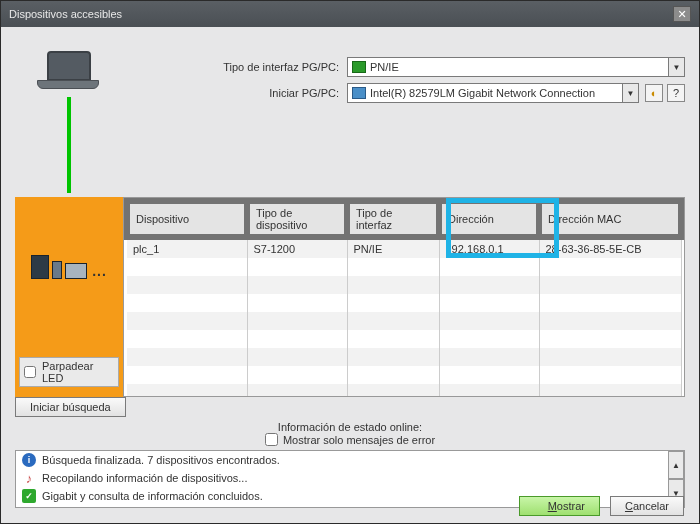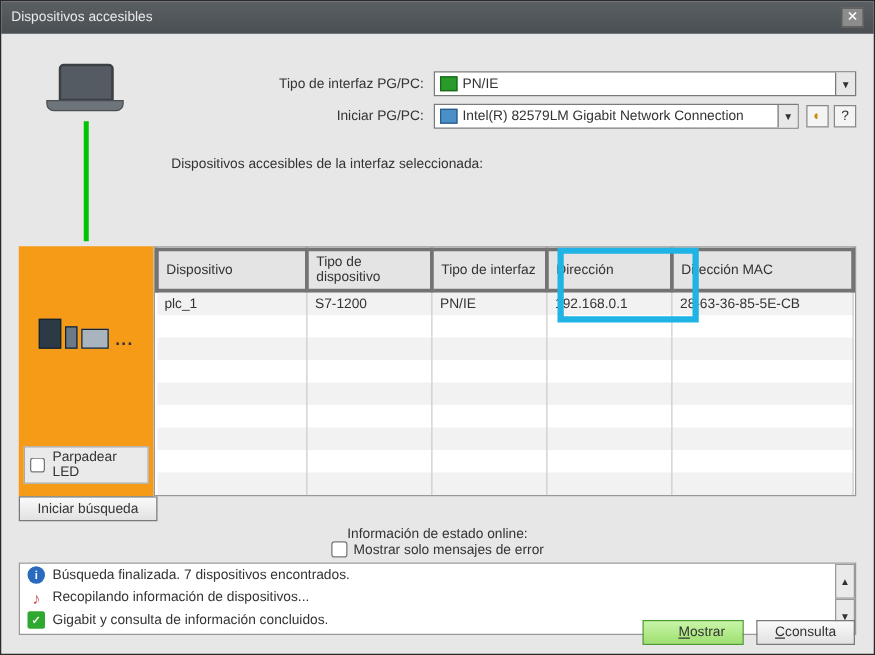--- a/index.html
+++ b/index.html
@@ -29,21 +29,21 @@
   .row2 { display:flex; margin-top:4px; }
   .orange-box { width: 108px; height: 200px; background:#f59b18; display:flex; flex-direction:column; justify-content:space-between; align-items:center; padding:10px 4px;}
   .devices-img { display:flex; align-items:flex-end; gap:3px; margin-top:48px;}
   .dev-box { background:#2c3a46; border:1px solid #1a232b; }
   .dev1{width:18px;height:24px;} .dev2{width:10px;height:18px;background:#6a7a88;} .dev3{width:22px;height:16px;background:#a8b4be;} 
   .dots { font-size:14px; font-weight:bold; letter-spacing:1px; margin-left:2px;}
   .led-row { display:flex; align-items:center; gap:6px; background:#eaeaea; border:1px solid #aaa; padding:2px 4px; width:100%;}
   .led-row input { width:12px; height:12px; }
   .table-wrap { flex:1; border:1px solid #999; background:#fff; height:200px; overflow:hidden; position:relative;}
   table { width:100%; border-collapse:collapse; }
-  th { background:#e4e4e4; border:3px solid #737373; padding:3px 6px; text-align:left; font-weight:normal; color:#333; height:20px;}
+  th { background:#e4e4e4; border:6px solid #737373; padding:3px 6px; text-align:left; font-weight:normal; color:#333; height:20px;}
   td { border-right:1px solid #ccc; padding:3px 6px; height:18px; }
   tbody tr:nth-child(odd) td { background:#f2f2f2; }
   tbody tr:nth-child(even) td { background:#ffffff; }
   .highlight-box { position:absolute; top:0px; left:322px; width:113px; height:60px; border:5px solid #1fb3e6; pointer-events:none;}
   .btn-row { display:flex; margin:0 0; }
   .btn { background:linear-gradient(#fafafa,#e2e2e2); border:1px solid #7a7a7a; padding:3px 14px; cursor:pointer; }
   .btn.green { background:linear-gradient(#c8f5a8,#9fe070); border:1px solid #4a9a2a;padding-left:28px; }
   .status-sec { margin-top:4px; }
   .status-head { display:flex; justify-content:space-between; align-items:center;flex-direction:column; }
   .checkbox-row { display:flex; align-items:flex-end; gap:5px; }
@@ -92,21 +92,20 @@
             <span class="icon-mini icon-nic"></span>
             <span style="white-space:nowrap;overflow:hidden;">Intel(R) 82579LM Gigabit Network Connection</span>
             <span class="dd">▼</span>
           </div>
           <div class="ctrl-icons">
             <span style="color:#c98b00">◐</span>
             <span>?</span>
           </div>
         </div>
 
-        <div class="section-label">Dispositivos accesibles de la interfaz seleccionada:</div>
       </div>
     </div>
 
     <div class="row2">
       <div class="orange-box">
         <div class="devices-img">
           <div class="dev-box dev1"></div>
           <div class="dev-box dev2"></div>
           <div class="dev-box dev3"></div>
           <span class="dots">...</span>
@@ -226,15 +225,15 @@
         <div class="scroll-btns">
           <span>▲</span>
           <span>▼</span>
         </div>
       </div>
     </div>
   </div>
 
   <div class="footer">
     <button class="btn green"><u>M</u><span>ostrar</span></button>
-    <button class="btn"><u>C</u><span>consulta</span></button>
+    <button class="btn"><u>C</u><span>ancelar</span></button>
   </div>
 </div>
 
 </body></html>

